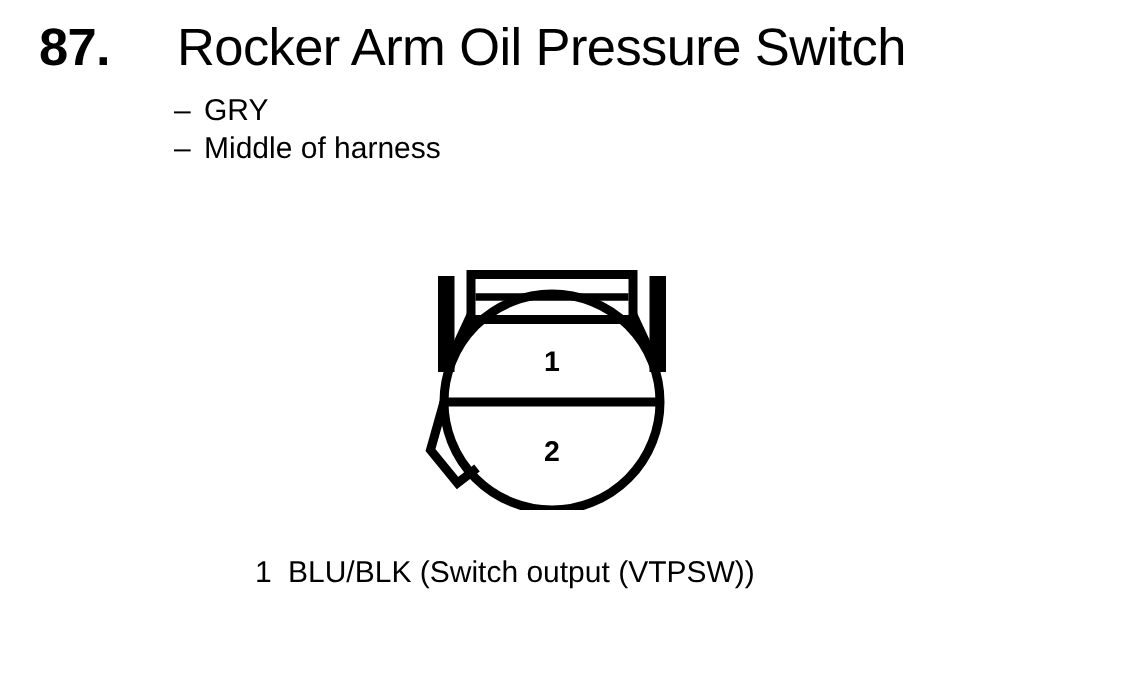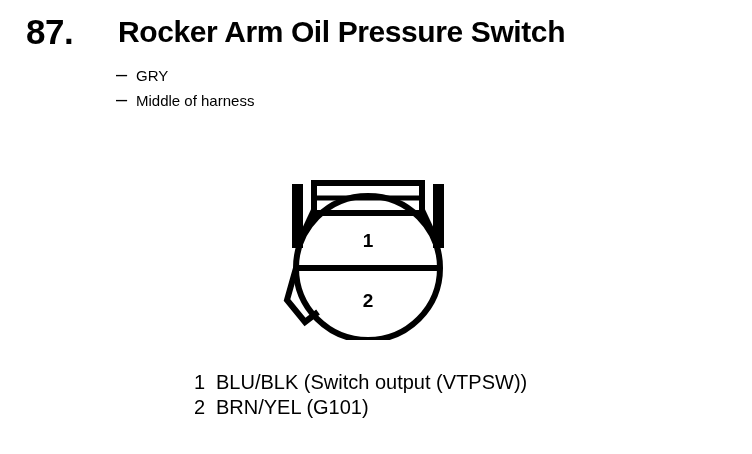--- a/index.html
+++ b/index.html
@@ -39,22 +39,22 @@
     font-size: 35px;
     font-weight: bold;
     letter-spacing: -0.5px;
     line-height: 44px;
     white-space: nowrap;
   }
   .title {
     position: absolute;
     left: 118px;
     top: 0;
-    font-size: 30px;
-    font-weight: bold;
+    font-size: 35px;
+    font-weight: normal;
     letter-spacing: -0.4px;
     line-height: 44px;
     white-space: nowrap;
   }
 
   
   .attr-list {
     position: absolute;
     left: 116px;
     top: 62px;
@@ -67,21 +67,21 @@
     white-space: nowrap;
     font-size: 20px;
   }
   .attr-dash {
     display: inline-block;
     width: 20px;
     font-size: 20px;
   }
   .attr-text {
     display: inline;
-    font-size: 15px;
+    font-size: 20px;
     text-align: right;
   }
 
   
   .connector-figure {
     position: absolute;
     left: 270px;
     top: 170px;
     width: 200px;
     height: 170px;
@@ -102,21 +102,20 @@
     left: 170px;
     top: 370px;
     width: 520px;
   }
   .legend-row {
     display: block;
     height: 25px;
     line-height: 25px;
     white-space: nowrap;
     font-size: 20px;
-    margin-left: 24px;
   }
   .legend-num {
     display: inline-block;
     width: 22px;
     font-size: 20px;
   }
   .legend-desc {
     display: inline;
     font-size: 20px;
   }
@@ -170,19 +169,16 @@
 
     </svg>
   </div>
 
   <div class="pin-legend">
 
     <div class="legend-row">
       <span class="legend-num">1</span><span class="legend-desc">BLU/BLK (Switch output (VTPSW))</span>
     </div>
 
-    <div class="legend-row">
-      <span class="legend-num">2</span><span class="legend-desc">BRN/YEL (G101)</span>
-    </div>
 
   </div>
 
 </div>
 
 </body></html>

